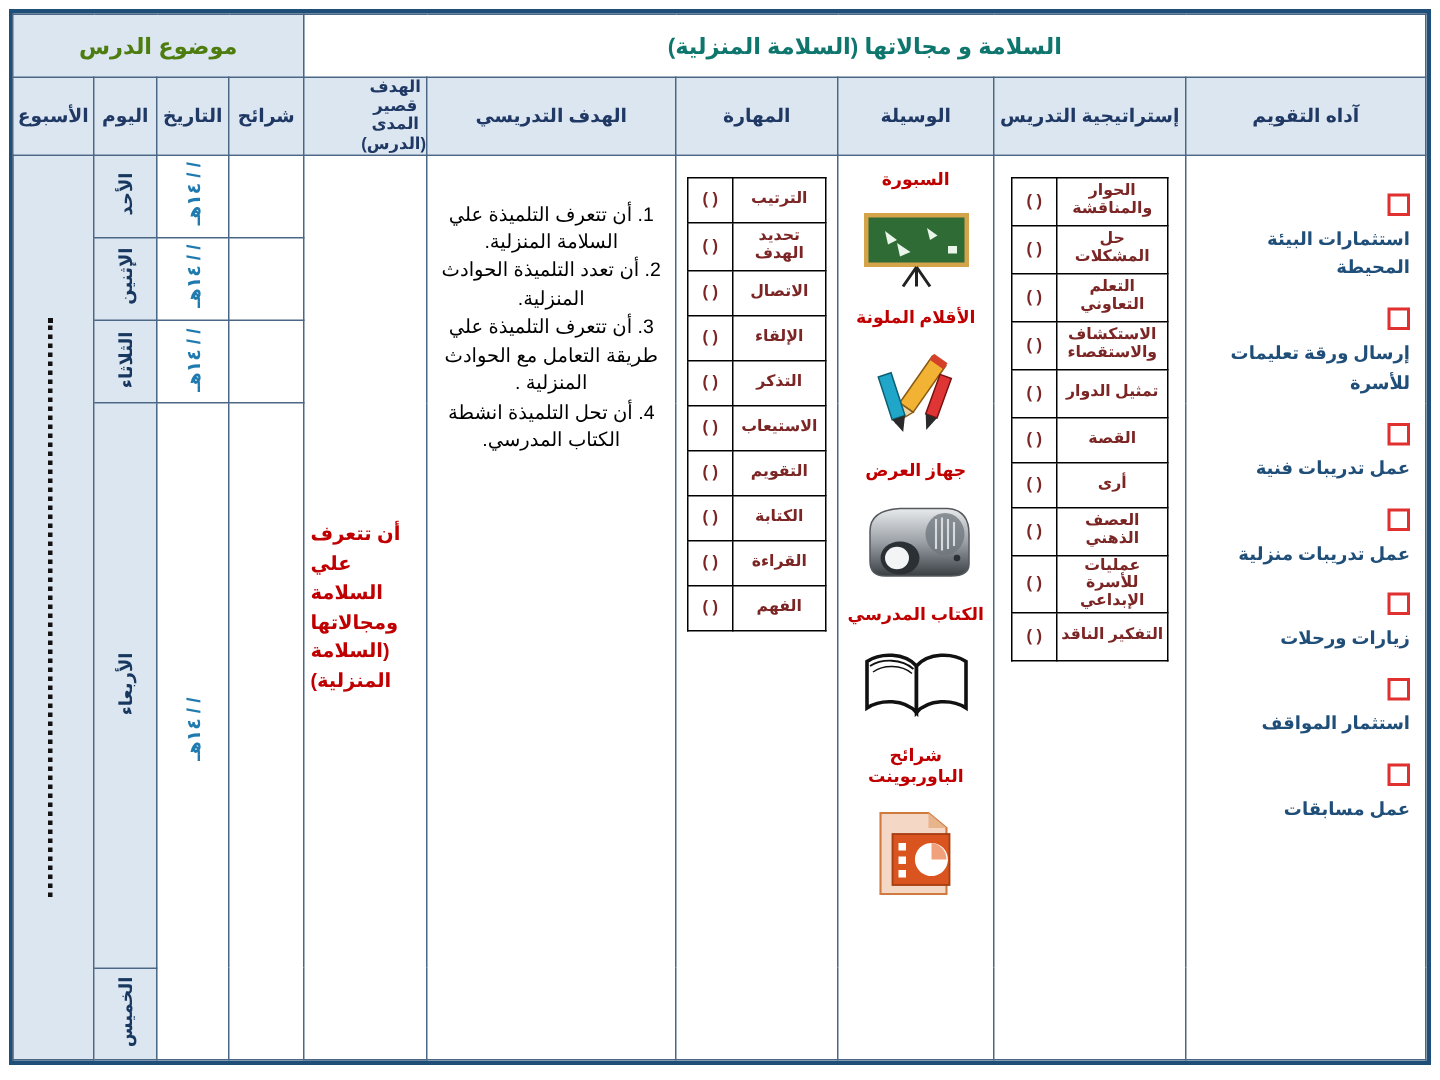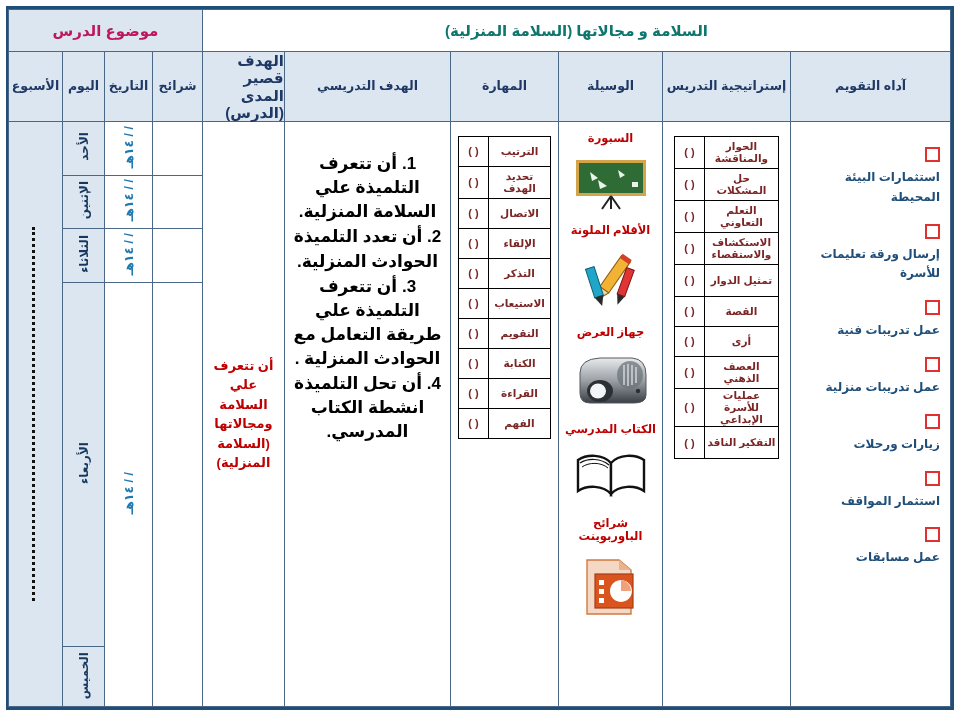--- a/index.html
+++ b/index.html
@@ -25,28 +25,28 @@
     border:1px solid #4a6785;
     vertical-align:middle;text-align:center;padding:0;
     box-sizing:border-box;
   }
   
   .banner-title{
     background:#ffffff;color:#0f766e;font-weight:bold;font-size:15px;
     height:42px;letter-spacing:0;
   }
   .banner-subject{
-    background:#dce6f1;color:#be185d;font-weight:bold;font-size:15px;height:42px;
+    background:#dce6f1;color:#4d7c0f;font-weight:bold;font-size:15px;height:42px;
   }
   
   .hdr{
     background:#dce6f1;color:#1f3864;font-weight:bold;font-size:12.5px;
     height:44px;line-height:1.15;
   }
-  .hdr.small{font-size:15px;padding-left:40px;}
+  .hdr.small{font-size:11px;padding-left:40px;}
   
   .c-eval{width:160px;}
   .c-strat{width:128px;}
   .c-media{width:104px;}
   .c-skill{width:108px;}
   .c-obj{width:166px;}
   .c-short{width:82px;}
   .c-class{width:50px;}
   .c-date{width:48px;}
   .c-day{width:42px;}
@@ -97,30 +97,30 @@
     padding:10px 2px 4px 2px;gap:12px;
   }
   .media-label{
     color:#c00000;font-weight:bold;font-size:11.5px;line-height:1.15;
     text-align:center;
   }
   .media-art{display:block;margin:1px auto 2px auto;}
 
   
   .obj-list{
-    padding:30px 8px 8px 8px;color:#000;font-size:17px;font-weight:bold;
+    padding:30px 8px 8px 8px;color:#000;font-size:13px;font-weight:normal;
     line-height:1.42;
   }
   .obj-item{margin-bottom:1px;}
   .obj-num{font-family:"Liberation Sans",sans-serif;}
 
   
   .short-goal{
     color:#c00000;font-weight:bold;font-size:13px;line-height:1.5;
-    padding:4px;text-align:center;
+    padding:4px;text-align:left;
   }
 
   
   .vert{
     writing-mode:vertical-rl;text-orientation:mixed;
     transform:rotate(180deg);white-space:nowrap;
     display:inline-block;
   }
   .day-cell{background:#dce6f1;color:#17375e;font-weight:bold;font-size:12px;}
   .date-cell{background:#ffffff;color:#1f7ab0;font-weight:bold;font-size:12.5px;}

